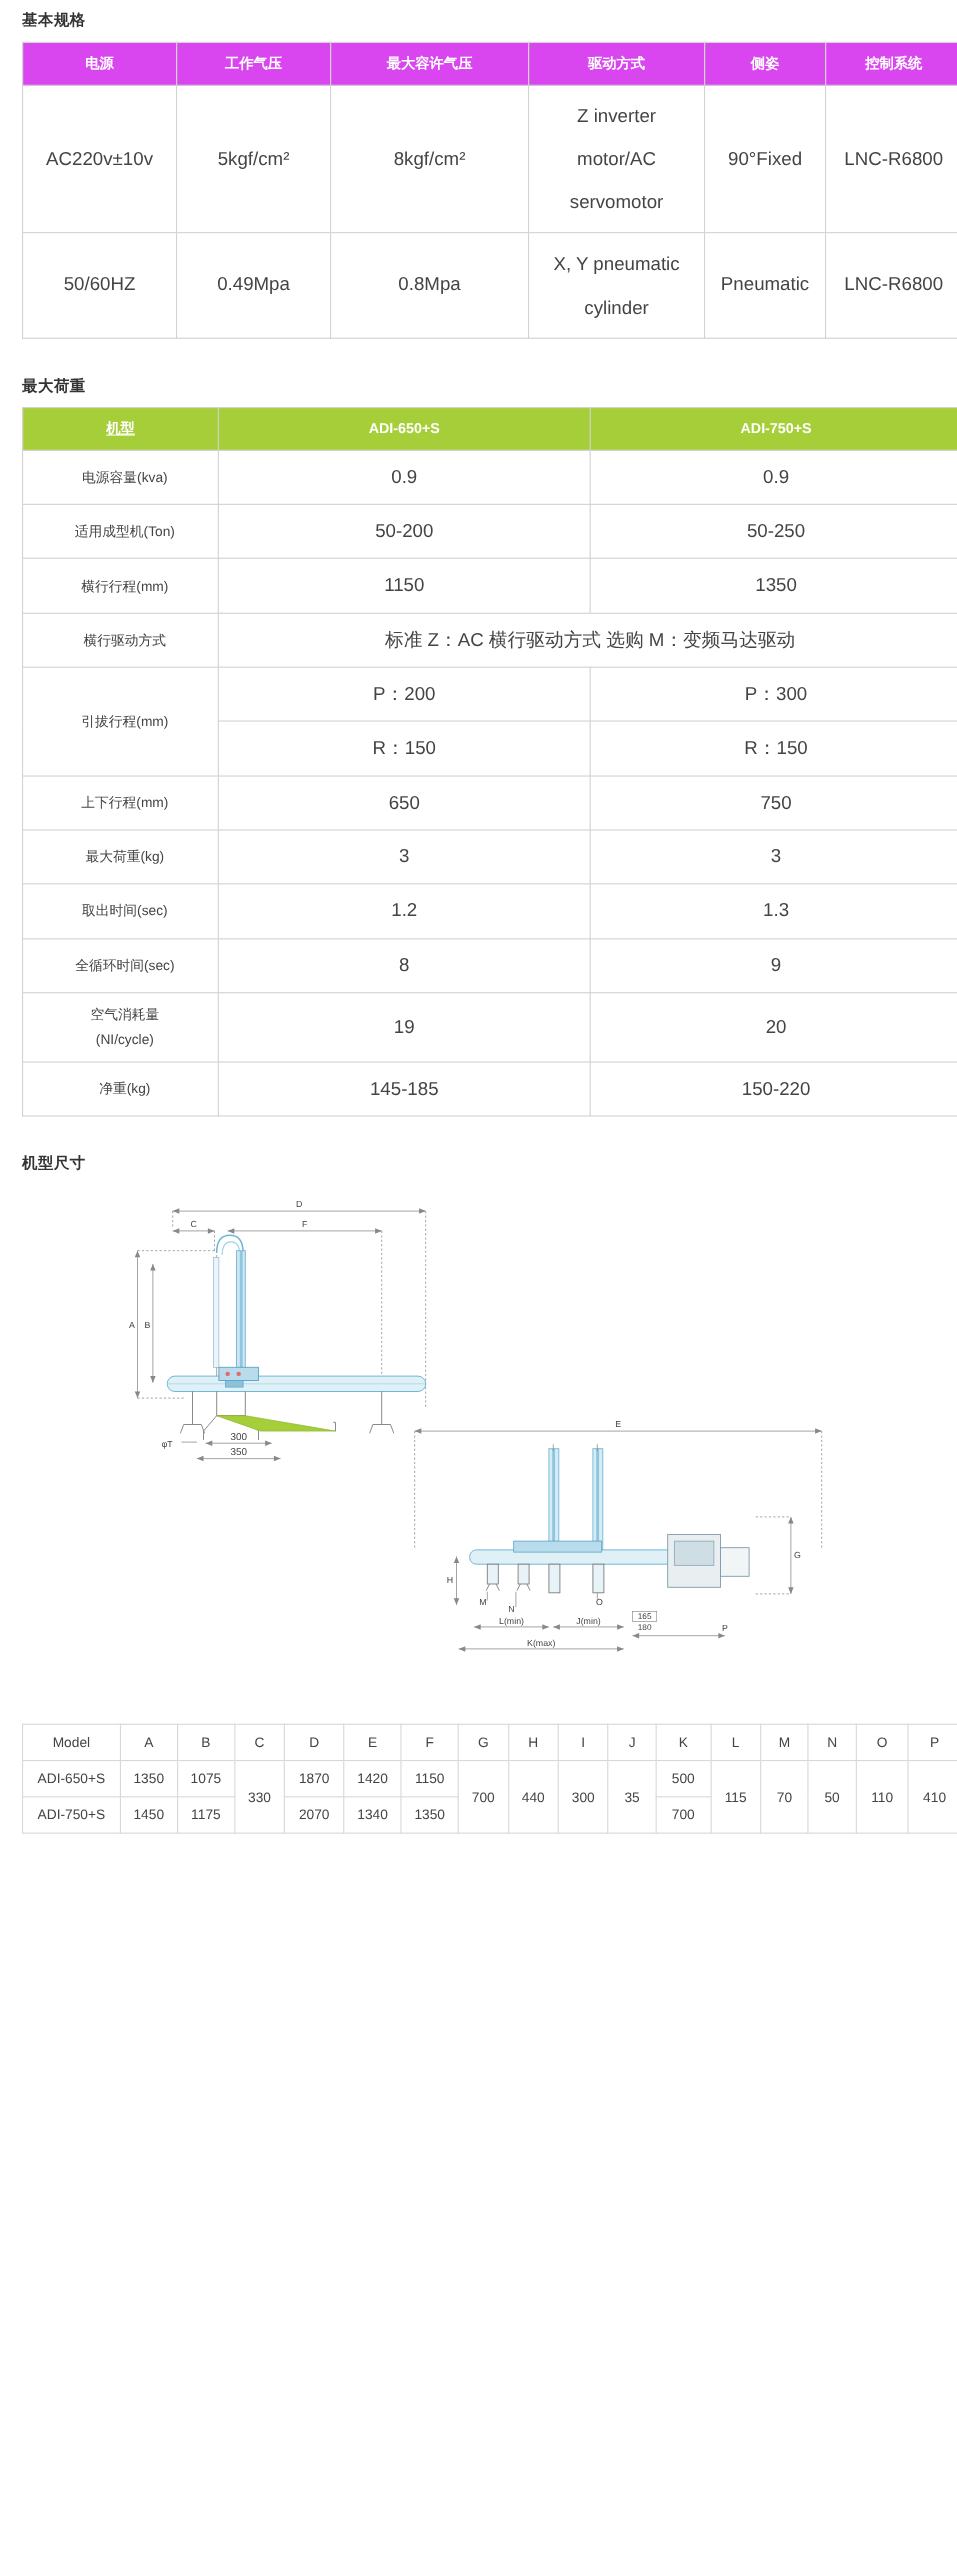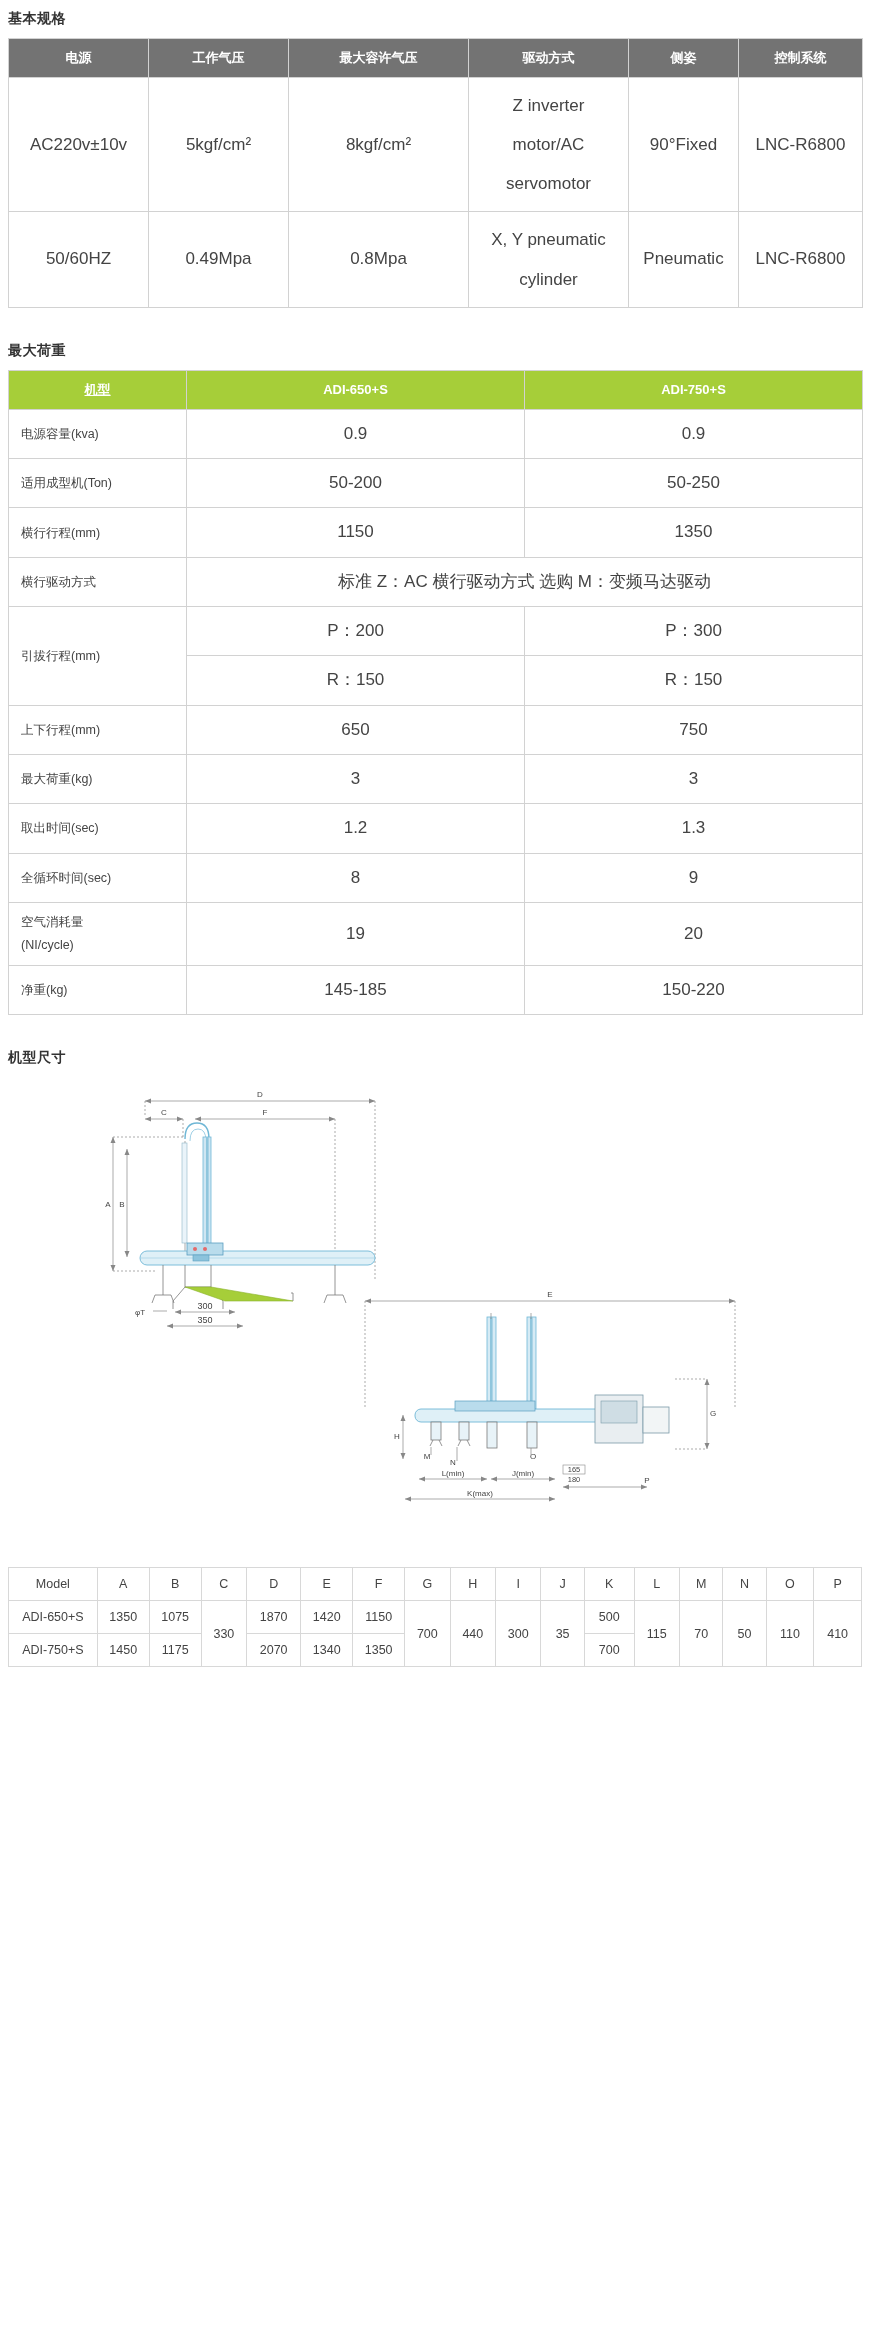--- a/index.html
+++ b/index.html
@@ -7,21 +7,21 @@
     margin: 0; padding: 0;
     background: #ffffff;
   }
   body {
     width: 870px;
     min-height: 2339px;
     font-family: "Liberation Sans", "DejaVu Sans", sans-serif;
     color: #333333;
     font-size: 13px;
   }
-  .page { width: 870px; padding: 10px 0 0 0; }
+  .page { width: 870px; padding: 10px 0 0 12px; }
 
   h2.section-title {
     font-size: 14px;
     font-weight: bold;
     color: #333;
     margin: 0 0 10px 8px;
     letter-spacing: 0.5px;
   }
   .gap-lg { height: 34px; }
 
@@ -34,39 +34,39 @@
   table.spec th, table.spec td {
     border: 1px solid #d2d2d2;
     text-align: center;
     vertical-align: middle;
     font-size: 17px;
     color: #444;
     padding: 8px 4px;
     line-height: 1.9;
   }
   table.spec thead th {
-    background: #737373;
+    background: #d946ef;
     color: #ffffff;
     font-weight: bold;
     font-size: 13px;
     padding: 10px 4px;
     line-height: 1.4;
   }
 
   
   #basic-table td { height: 46px; }
   #basic-table td.multi { line-height: 2.3; }
 
   
   #main-table thead th.model-col { color: #ffffff; text-decoration: underline; }
   #main-table thead th.head-green {
     background: #a6ce39;
   }
   #main-table td.rowlabel {
-    text-align: left;
+    text-align: center;
     padding-left: 12px;
     color: #444;
     font-size: 12.5px;
     line-height: 1.6;
   }
   #main-table td { height: 38px; }
   #main-table td.two-line { line-height: 1.85; }
 
   
   table.dim {

